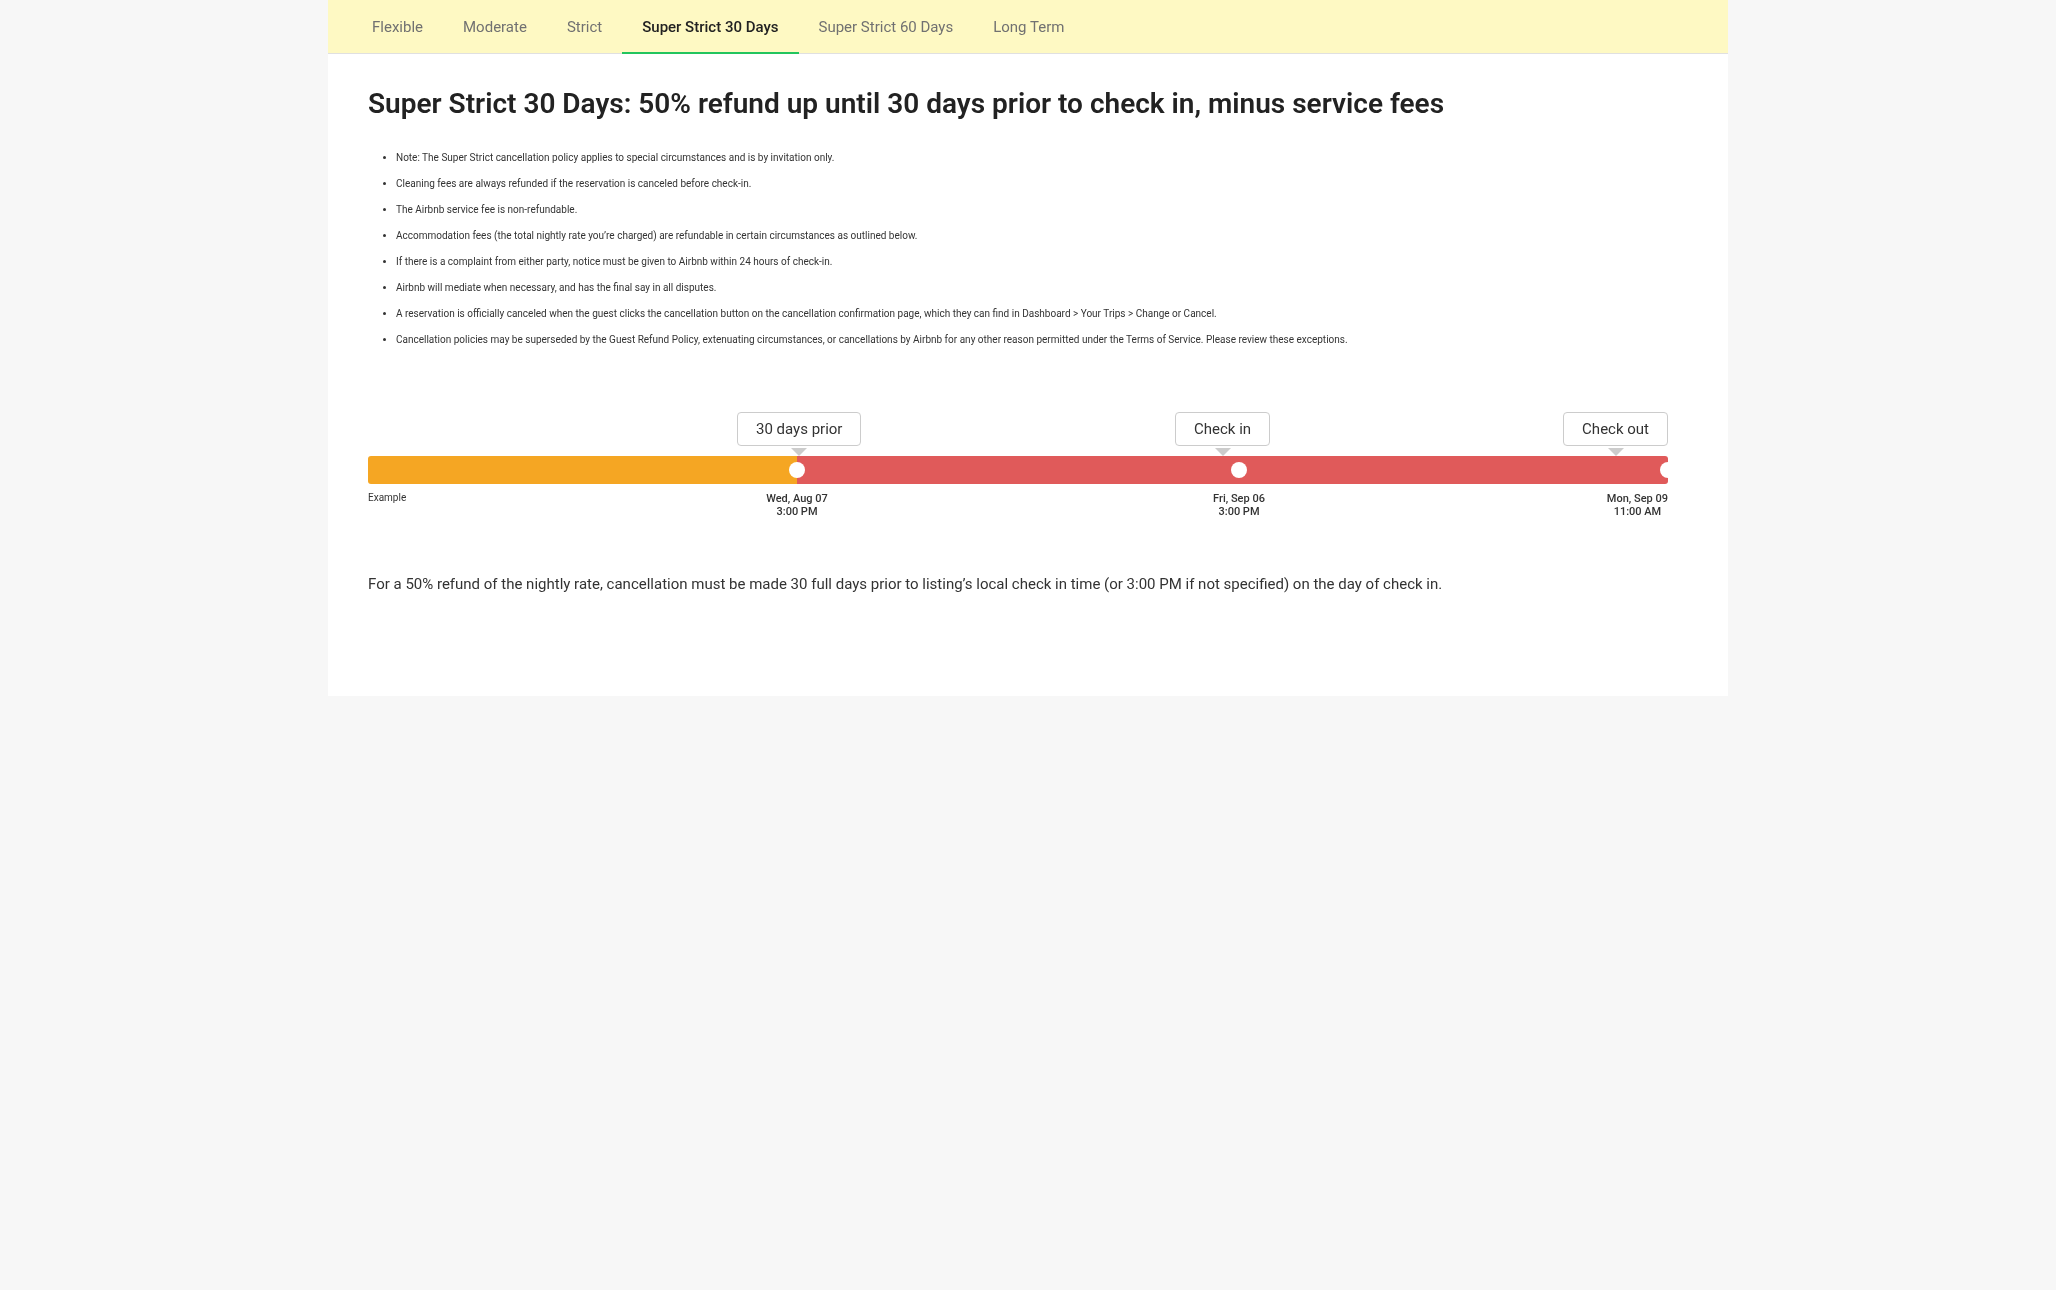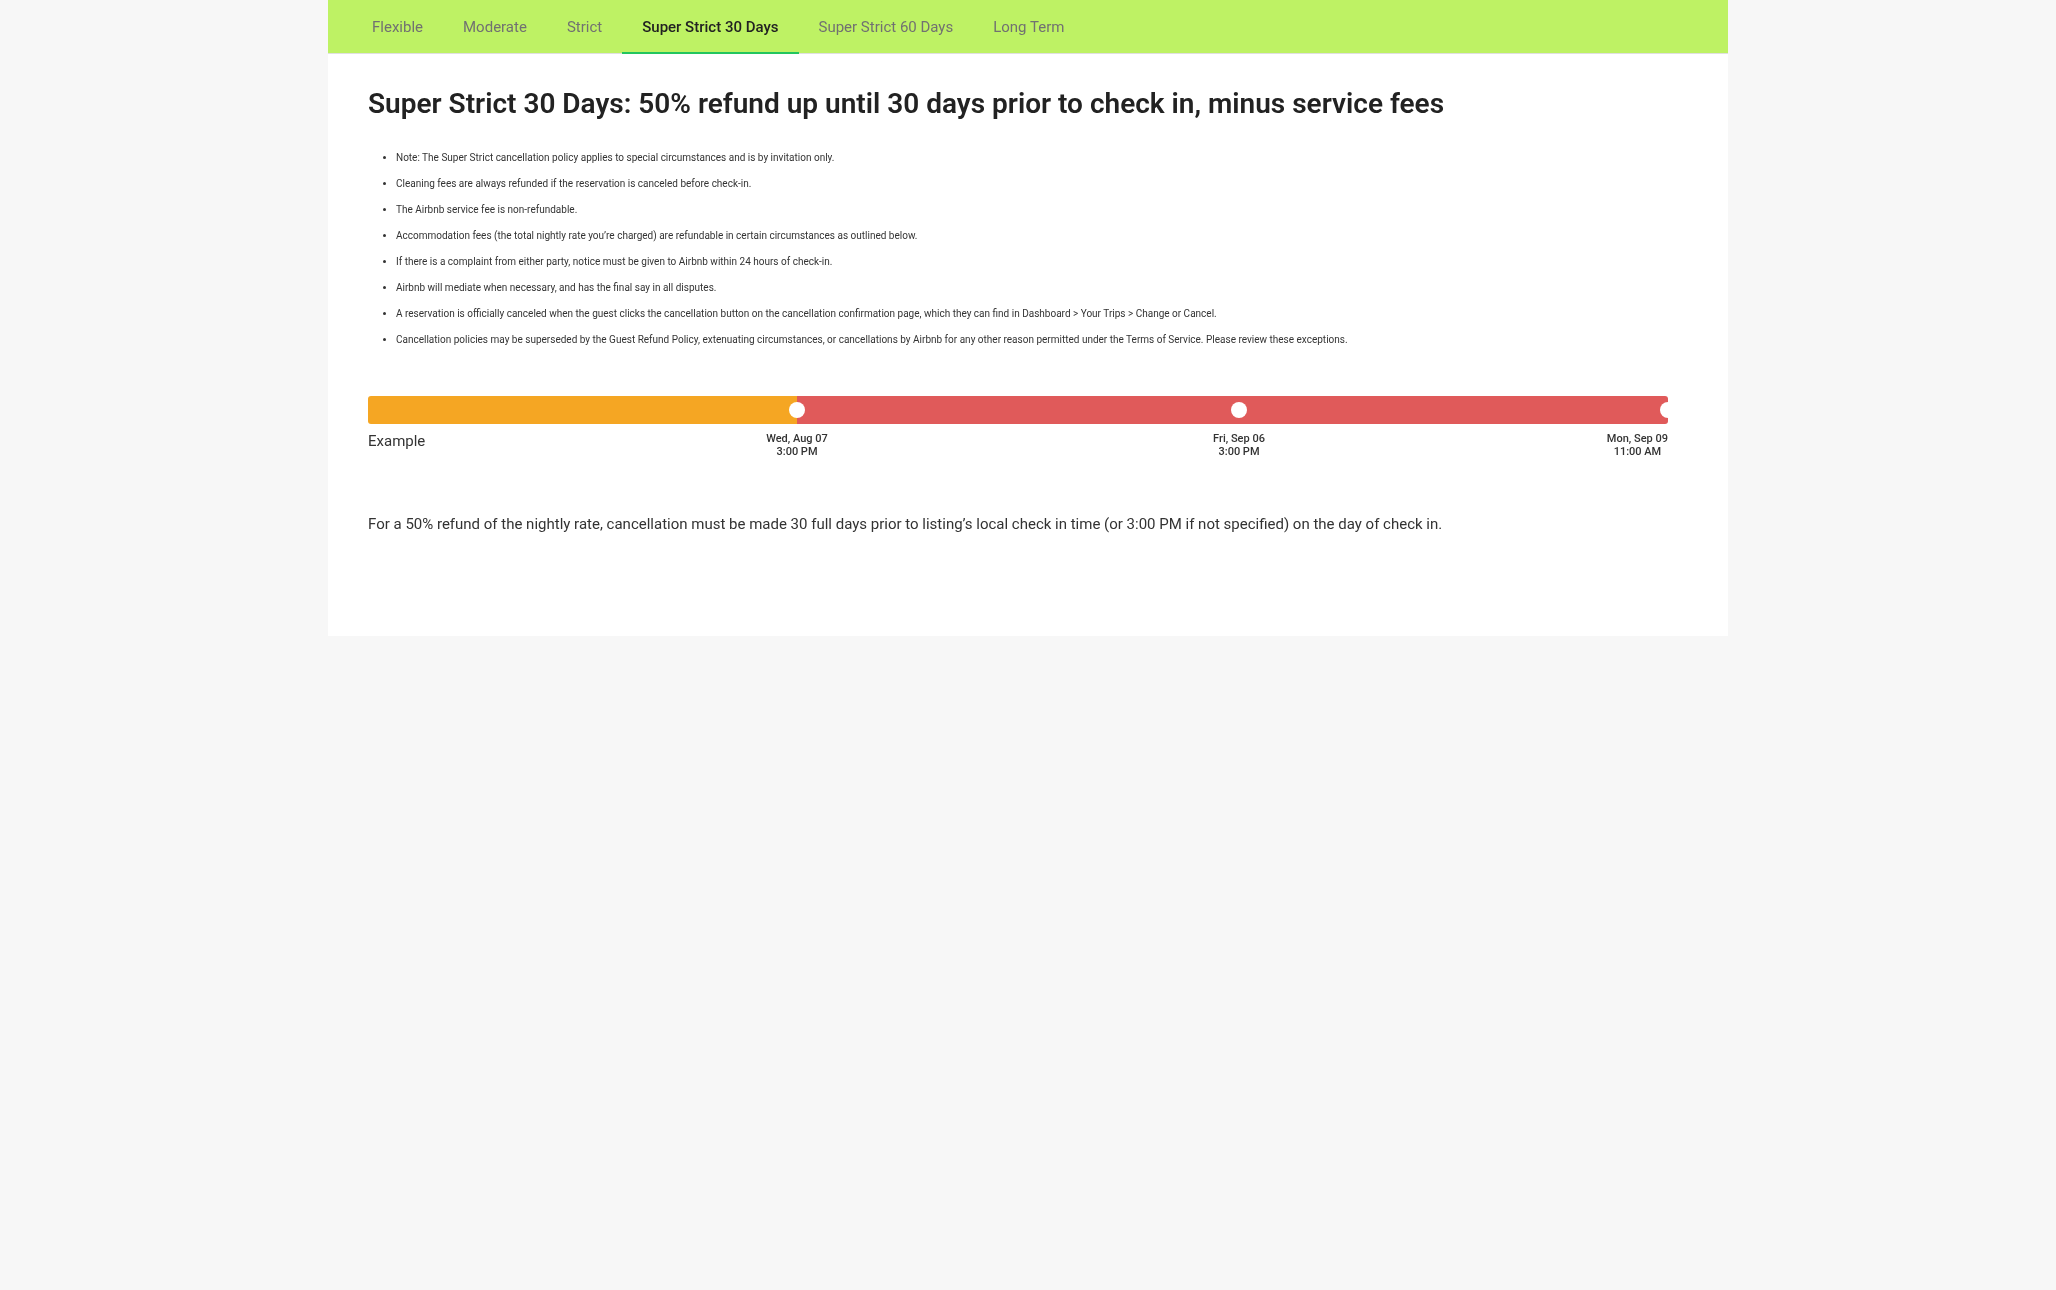--- a/index.html
+++ b/index.html
@@ -13,21 +13,21 @@
       background: #fff;
       max-width: 1400px;
       margin: 0 auto;
       padding: 0;
     }
 
     
     .tabs {
       display: flex;
       border-bottom: 1px solid #e0e0e0;
-      background: #bef264;
+      background: #fef9c3;
       padding: 0 24px;
     }
     .tab {
       padding: 18px 20px 16px;
       font-size: 15px;
       color: #717171;
       cursor: pointer;
       white-space: nowrap;
       border-bottom: 2px solid transparent;
       margin-bottom: -1px;
@@ -207,21 +207,21 @@
       left: 67%;
       transform: translateX(-50%);
     }
     .date-block.d3 {
       position: absolute;
       right: 0;
       transform: translateX(0);
     }
 
     .example-static {
-      font-size: 15px;
+      font-size: 10px;
       color: #333;
       position: absolute;
       left: 0;
       top: 0;
     }
   </style>
 </head>
 <body>
 
 <div class="page-container">
@@ -244,20 +244,34 @@
       <li>The Airbnb service fee is non-refundable.</li>
       <li>Accommodation fees (the total nightly rate you’re charged) are refundable in certain circumstances as outlined below.</li>
       <li>If there is a complaint from either party, notice must be given to Airbnb within 24 hours of check-in.</li>
       <li>Airbnb will mediate when necessary, and has the final say in all disputes.</li>
       <li>A reservation is officially canceled when the guest clicks the cancellation button on the cancellation confirmation page, which they can find in Dashboard &gt; Your Trips &gt; Change or Cancel.</li>
       <li>Cancellation policies may be superseded by the Guest Refund Policy, extenuating circumstances, or cancellations by Airbnb for any other reason permitted under the Terms of Service. Please review these exceptions.</li>
     </ul>
 
     <div class="timeline-section">
 
+      <div class="label-row">
+        <div class="label-pos-left">
+          <div class="timeline-label-box">30 days prior</div>
+          <div class="timeline-arrow"></div>
+        </div>
+        <div class="label-pos-center">
+          <div class="timeline-label-box">Check in</div>
+          <div class="timeline-arrow"></div>
+        </div>
+        <div class="label-pos-right">
+          <div class="timeline-label-box">Check out</div>
+          <div class="timeline-arrow"></div>
+        </div>
+      </div>
 
       <div class="bar-wrapper">
         <div class="bar-full">
           <div class="seg-yellow"></div>
           <div class="seg-red"></div>
         </div>
         <div class="dot" style="left: 33%;"></div>
         <div class="dot" style="left: 67%;"></div>
         <div class="dot" style="left: 100%;"></div>
       </div>

